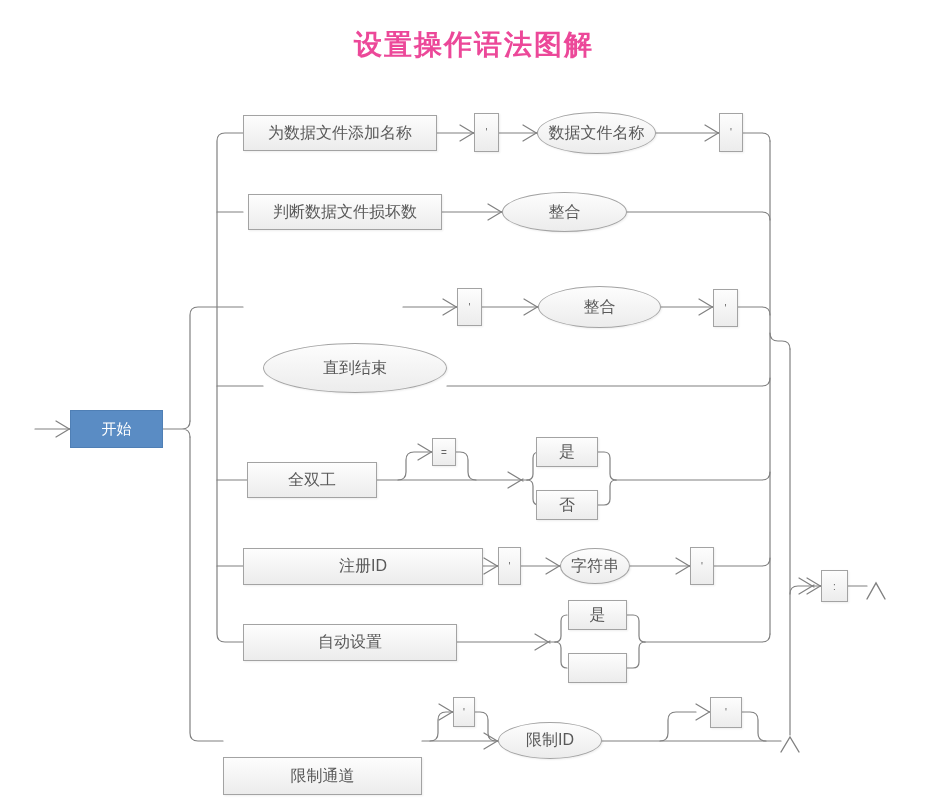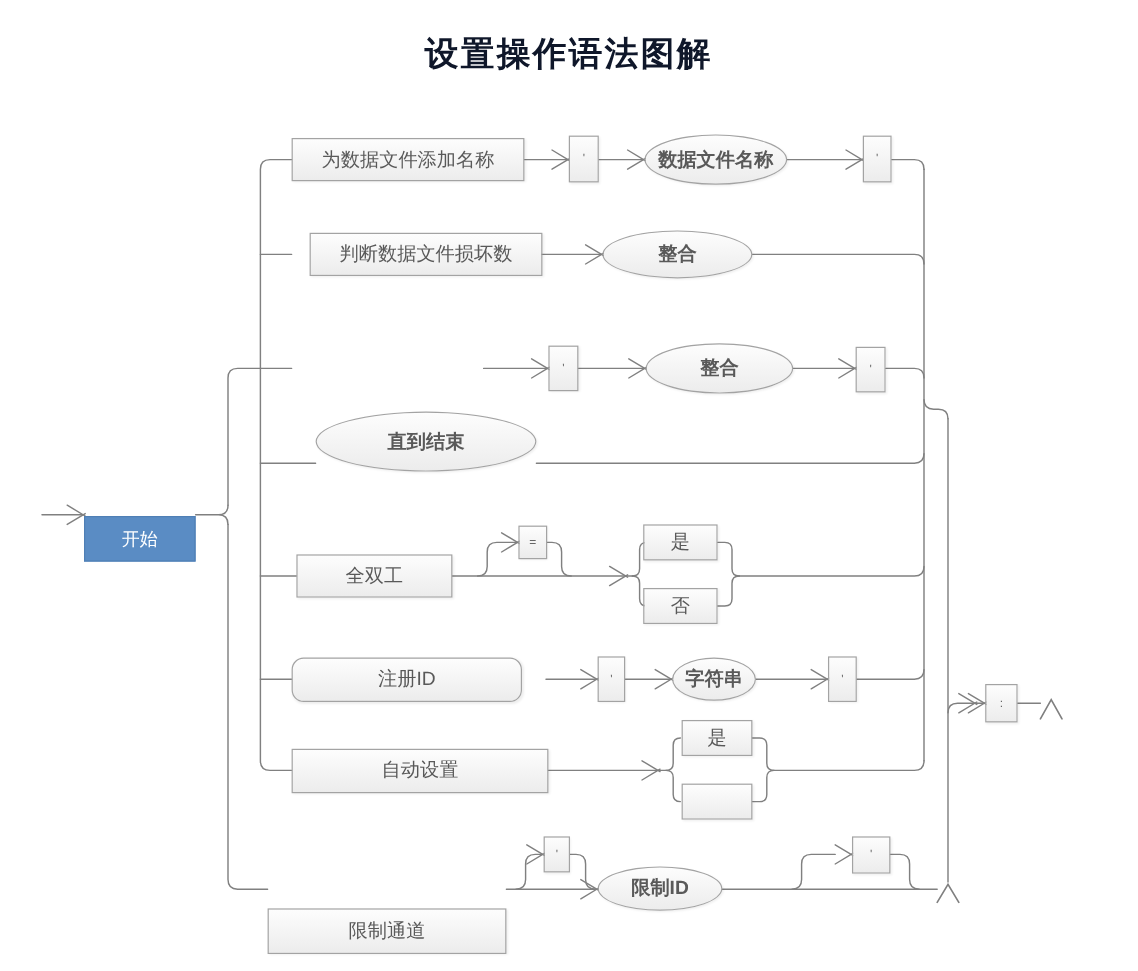--- a/index.html
+++ b/index.html
@@ -1,26 +1,26 @@
 <!DOCTYPE html>
 <html><head>
 <meta charset="utf-8">
 <style>
   html,body{margin:0;padding:0;background:#fff;}
   #canvas{position:relative;width:948px;height:809px;background:#ffffff;overflow:hidden;
           font-family:"Liberation Sans","DejaVu Sans",sans-serif;}
   #wires{position:absolute;left:0;top:0;}
   .title{position:absolute;left:0;top:26px;width:948px;text-align:center;
-         font-size:28px;font-weight:bold;color:#0f172a;letter-spacing:2px;}
+         font-size:28px;font-weight:bold;color:#ec4899;letter-spacing:2px;}
   .node{position:absolute;box-sizing:border-box;border:1px solid #a3a3a3;
         background:linear-gradient(180deg,#fdfdfd 0%,#ececec 100%);
         color:#595959;font-size:16px;display:flex;align-items:center;justify-content:center;
         box-shadow:1px 1px 2px rgba(0,0,0,0.07);white-space:nowrap;}
-  .ellipse{border-radius:50%;font-weight:bold;}
-  .start{background:#5a8cc4;border:1px solid #4f7fb5;color:#ffffff;font-size:15px;box-shadow:none;margin-top:20px;}
+  .ellipse{border-radius:50%;}
+  .start{background:#5a8cc4;border:1px solid #4f7fb5;color:#ffffff;font-size:15px;box-shadow:none;}
   .qbox{font-size:10px;color:#666666;}
 </style>
 </head>
 <body>
 
 <div id="canvas">
 
   <div class="title">设置操作语法图解</div>
 
   <svg id="wires" width="948" height="809" fill="none" stroke="#808080" stroke-width="1.2" stroke-linecap="round">
@@ -95,35 +95,35 @@
       </g>
   </svg>
 
   <div class="node start" style="left:70px;top:410px;width:93px;height:38px;">开始</div>
 
   <div class="node" style="left:243px;top:115px;width:194px;height:36px;">为数据文件添加名称</div>
   <div class="node qbox" style="left:474px;top:113px;width:25px;height:39px;">'</div>
   <div class="node ellipse" style="left:537px;top:112px;width:119px;height:42px;">数据文件名称</div>
   <div class="node qbox" style="left:719px;top:113px;width:24px;height:39px;">'</div>
 
-  <div class="node" style="left:258px;top:194px;width:194px;height:36px;">判断数据文件损坏数</div>
+  <div class="node" style="left:248px;top:194px;width:194px;height:36px;">判断数据文件损坏数</div>
   <div class="node ellipse" style="left:502px;top:192px;width:125px;height:40px;">整合</div>
 
   <div class="node qbox" style="left:457px;top:288px;width:25px;height:38px;">'</div>
   <div class="node ellipse" style="left:538px;top:286px;width:123px;height:42px;">整合</div>
   <div class="node qbox" style="left:713px;top:289px;width:25px;height:38px;">'</div>
 
   <div class="node ellipse" style="left:263px;top:343px;width:184px;height:50px;">直到结束</div>
 
   <div class="node" style="left:247px;top:462px;width:130px;height:36px;text-align:right;">全双工</div>
   <div class="node qbox" style="left:432px;top:438px;width:24px;height:28px;">=</div>
   <div class="node" style="left:536px;top:437px;width:62px;height:30px;">是</div>
   <div class="node" style="left:536px;top:490px;width:62px;height:30px;">否</div>
 
-  <div class="node" style="left:243px;top:548px;width:192px;height:37px;border-radius:10px;">注册ID</div>
+  <div class="node" style="left:243px;top:548px;width:240px;height:37px;">注册ID</div>
   <div class="node qbox" style="left:498px;top:547px;width:23px;height:38px;">'</div>
   <div class="node ellipse" style="left:560px;top:548px;width:70px;height:36px;">字符串</div>
   <div class="node qbox" style="left:690px;top:547px;width:24px;height:38px;">'</div>
 
   <div class="node" style="left:243px;top:624px;width:214px;height:37px;">自动设置</div>
   <div class="node" style="left:568px;top:600px;width:59px;height:30px;">是</div>
   <div class="node" style="left:568px;top:653px;width:59px;height:30px;"></div>
 
   <div class="node" style="left:223px;top:722px;width:199px;height:38px;margin-top:35px;">限制通道</div>
   <div class="node qbox" style="left:453px;top:697px;width:22px;height:30px;">'</div>

